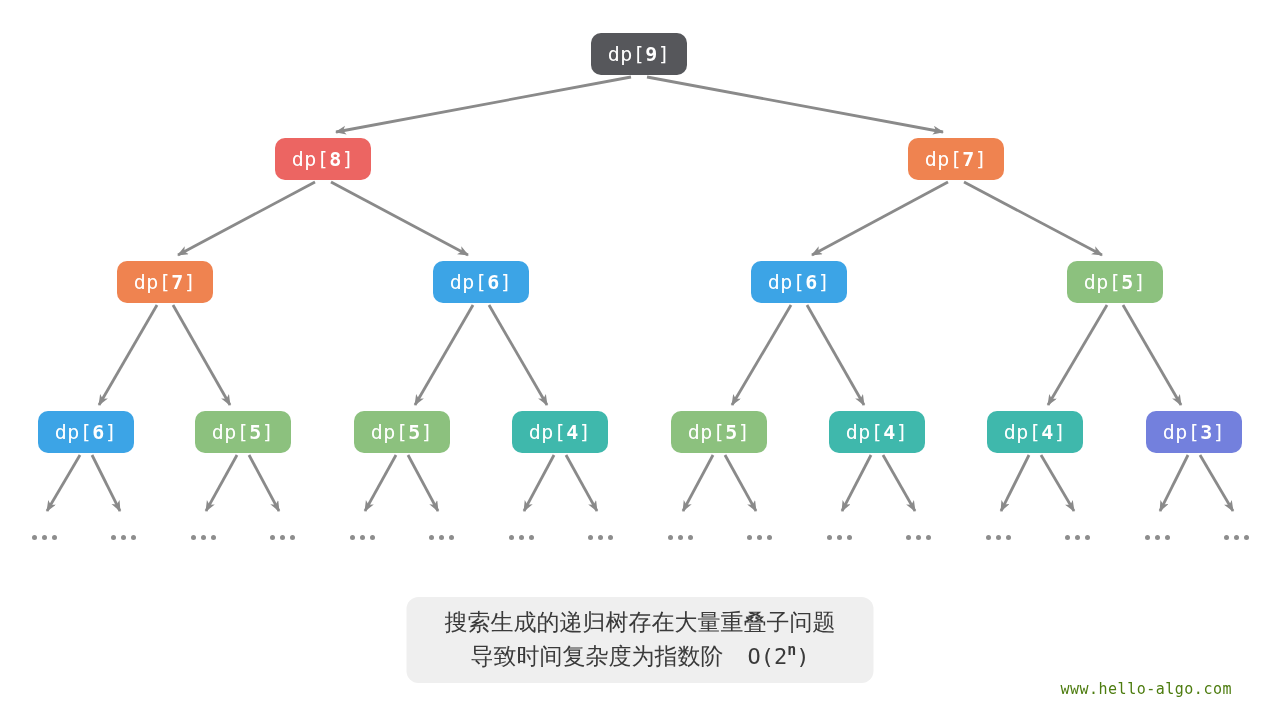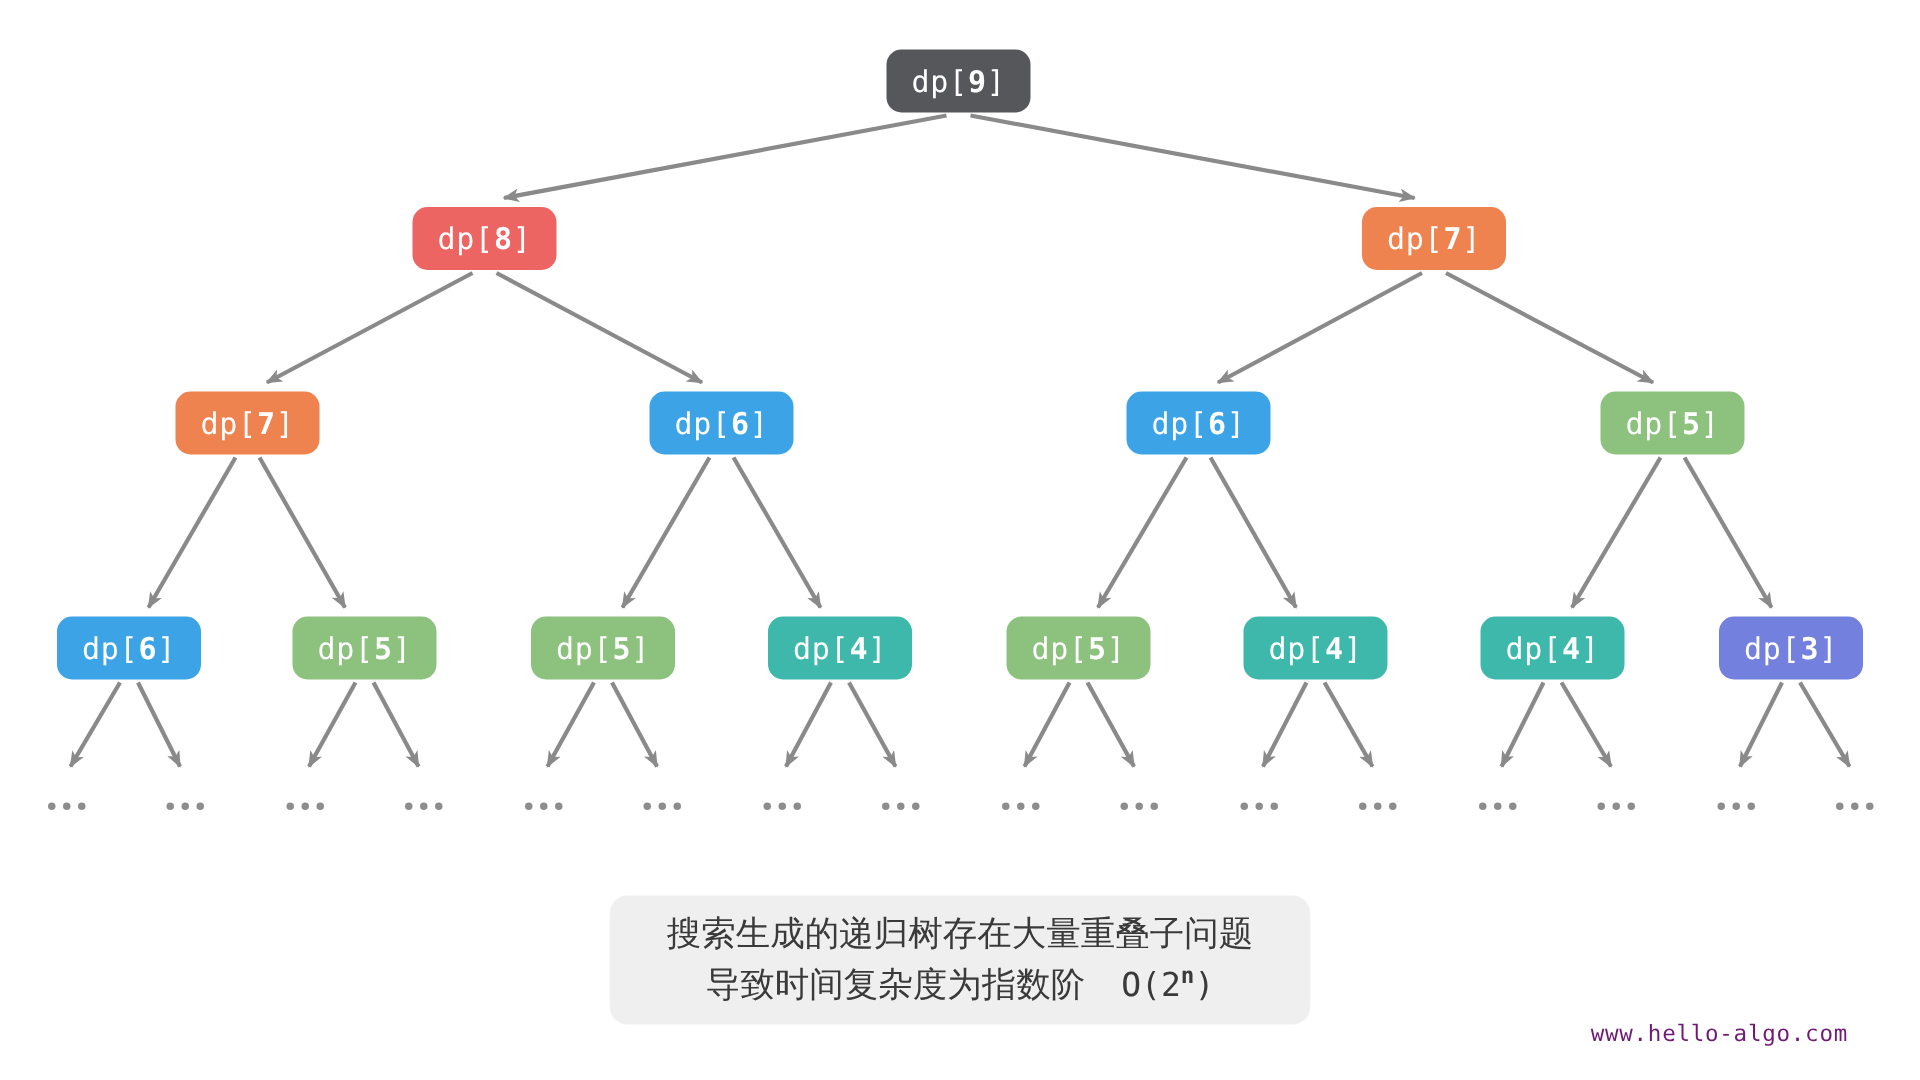--- a/index.html
+++ b/index.html
@@ -270,15 +270,15 @@
         <span class="dot" style="background: rgb(141, 141, 141);"></span>
         <span class="dot" style="background: rgb(141, 141, 141);"></span>
       </div>
     </div>
 
   <div class="caption" style="background: rgb(239, 239, 239); color: rgb(58, 58, 58); text-align: center;">
     <div>搜索生成的递归树存在大量重叠子问题</div>
     <div><span>导致时间复杂度为指数阶</span><span class="formula"><span>O(2</span><span class="exp">n</span><span>)</span></span></div>
   </div>
 
-  <div class="watermark" style="color: #701a75; margin-left: 16px;">www.hello-algo.com</div>
+  <div class="watermark" style="color: #4d7c0f; margin-left: 16px;">www.hello-algo.com</div>
 
 </div>
 
 </body></html>

